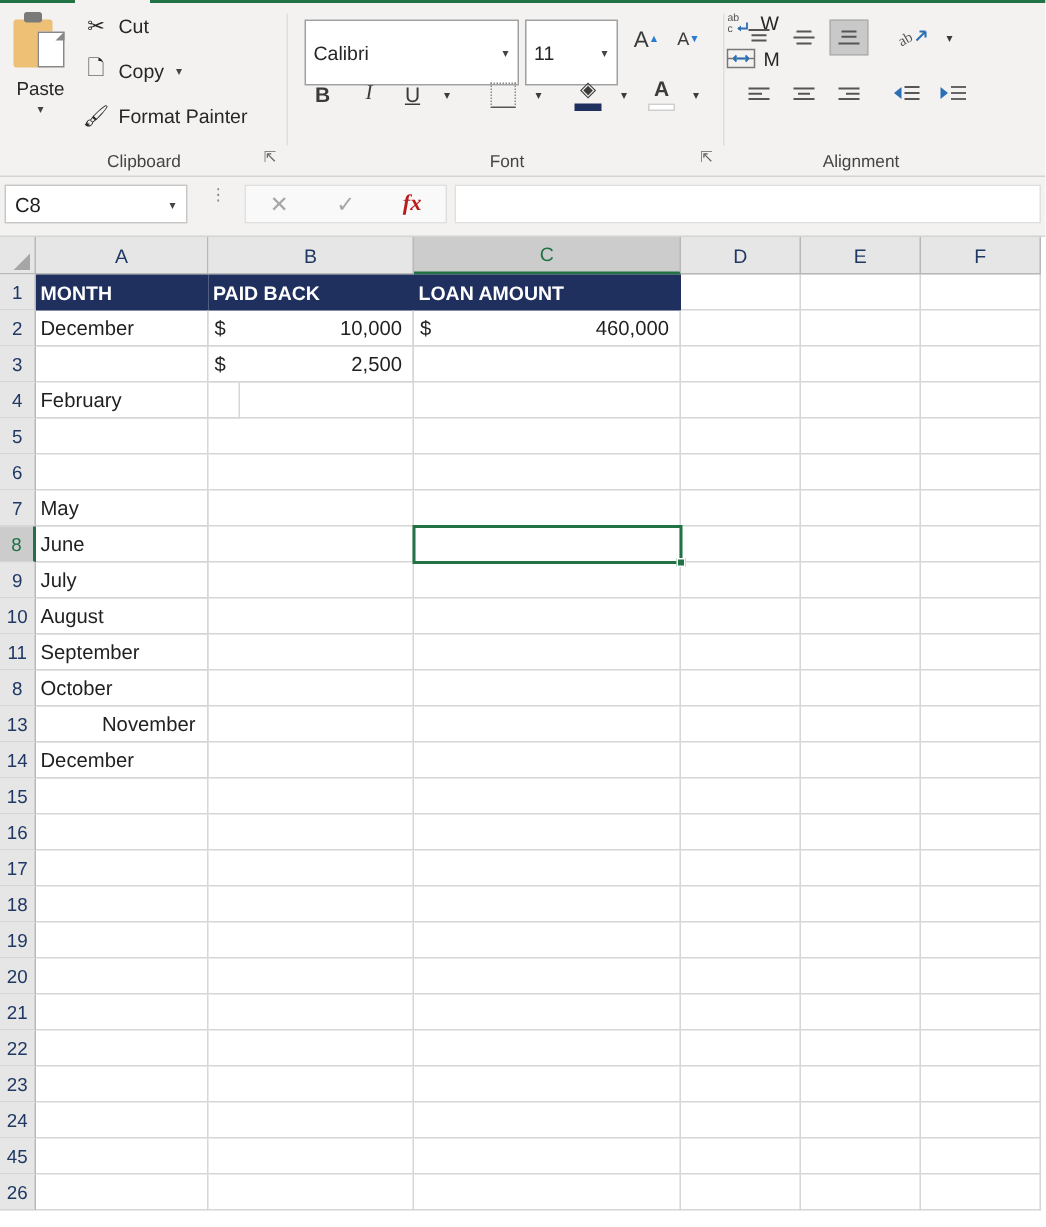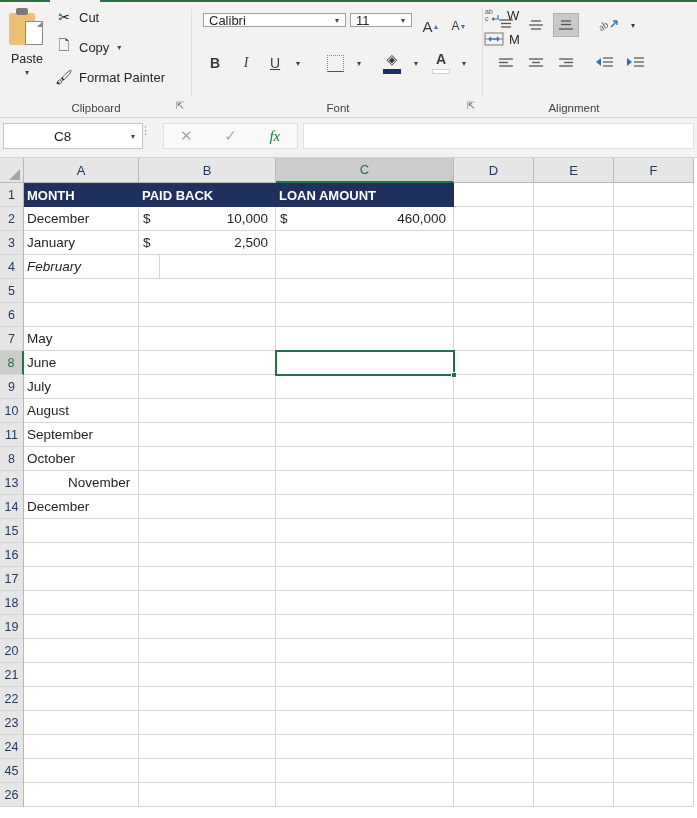--- a/index.html
+++ b/index.html
@@ -75,21 +75,21 @@
   .clip-cmd .cicon { width: 24px; text-align: center; font-size: 14px; }
   .clip-cmd .clabel { padding-left: 3px; }
   .clip-cmd .cchev { font-size: 8px; color: #444; padding-left: 8px; }
   #cmd-cut { top: 2px; }
   #cmd-copy { top: 32px; }
   #cmd-formatpainter { top: 62px; }
 
   
   #grp-font { left: 193px; width: 290px; }
   #font-name-box, #font-size-box {
-    position: absolute; top: 10px; height: 14px;
+    position: absolute; top: 10px; height: 44px;
     background: #ffffff; border: 1px solid #a0a0a0;
     display: flex; align-items: center; cursor: pointer;
   }
   #font-name-box { left: 10px; width: 143px; }
   #font-size-box { left: 157px; width: 62px; }
   .combo-text { flex: 1; padding-left: 5px; font-size: 13px; color: #262626; }
   .combo-chev { font-size: 8px; color: #444; padding-right: 6px; }
 
   .ribbon-btn {
     position: absolute; display: flex; align-items: center; justify-content: center;
@@ -142,37 +142,37 @@
   #btn-wraptext { left: 176px; top: 10px; height: 24px; display: flex; align-items: center; cursor: pointer; }
   #btn-merge { left: 176px; top: 48px; height: 24px; display: flex; align-items: center; cursor: pointer; }
   .wm-label { font-size: 13px; color: #262626; padding-left: 5px; white-space: nowrap; }
 
   
   #formula-bar-row {
     position: relative; height: 40px; background: #f3f2f1;
     border-bottom: 1px solid #d4d4d4;
   }
   #name-box {
-    position: absolute; left: 3px; top: 5px; width: 140px; height: 26px;
+    position: absolute; left: 3px; top: 5px; width: 122px; height: 26px;
     background: #ffffff; border: 1px solid #c8c6c4;
-    display: flex; align-items: center; cursor: pointer; padding-left: 44px;
+    display: flex; align-items: center; cursor: pointer;
   }
   #name-box-value { flex: 1; padding-left: 6px; font-size: 13.5px; color: #1f1f1f; }
   #name-box-chev { font-size: 8px; color: #444; padding-right: 7px; }
   #fx-dots {
     position: absolute; left: 140px; top: 10px; width: 8px; height: 18px;
     font-size: 11px; color: #888; text-align: center; line-height: 5px; cursor: pointer;
   }
   #formula-btns {
     position: absolute; left: 163px; top: 5px; width: 135px; height: 26px;
     background: #f9f9f9; border: 1px solid #e1dfdd; display: flex;
   }
   .fb-btn { flex: 1; display: flex; align-items: center; justify-content: center;
             font-size: 15px; color: #a6a6a6; cursor: pointer; }
-  #fb-fx { font-style: italic; font-family: "Liberation Serif", serif; font-weight: normal; color: #15803d; }
+  #fb-fx { font-style: italic; font-family: "Liberation Serif", serif; font-weight: bold; color: #b91c1c; }
   #formula-input {
     position: absolute; left: 303px; top: 5px; width: 391px; height: 26px;
     background: #ffffff; border: 1px solid #e1dfdd; cursor: text;
     font-size: 13px; color: #1f1f1f; padding-left: 5px; line-height: 24px;
   }
 
   
   #grid-wrap { position: relative; width: 697px; height: 659px; background: #ffffff; }
 
   #colhdr-row { position: absolute; left: 0; top: 0; width: 697px; height: 25px; }
@@ -647,28 +647,27 @@
           <span class="acct-sym">$</span>
           <span class="acct-num">10,000</span>
         </div>
       </div>
       <div class="cell acct" style="left: 252px; width: 178px; top: 24px;">
         <div class="acct-inner">
           <span class="acct-sym">$</span>
           <span class="acct-num">460,000</span>
         </div>
       </div>
-      <div class="cell" style="left: 0px; width: 115px; top: 48px;">January</div>
       <div class="cell acct" style="left: 115px; width: 137px; top: 48px;">
         <div class="acct-inner">
           <span class="acct-sym">$</span>
           <span class="acct-num">2,500</span>
         </div>
       </div>
-      <div class="cell" style="left: 0px; width: 136px; top: 72px; font-style: italic;">February</div>
+      <div class="cell" style="left: 0px; width: 136px; top: 72px;">February</div>
       <div class="cell" style="left: 0px; width: 115px; top: 144px;">May</div>
       <div class="cell" style="left: 0px; width: 115px; top: 168px;">June</div>
       <div class="cell" style="left: 0px; width: 115px; top: 192px;">July</div>
       <div class="cell" style="left: 0px; width: 115px; top: 216px;">August</div>
       <div class="cell" style="left: 0px; width: 115px; top: 240px;">September</div>
       <div class="cell" style="left: 0px; width: 115px; top: 264px;">October</div>
       <div class="cell" style="left: 0px; width: 115px; top: 288px; padding-left: 44px;">November</div>
       <div class="cell" style="left: 0px; width: 115px; top: 312px;">December</div>
       <div id="selection-box" style="left: 251px; top: 167px; width: 180px; height: 26px; border-color: rgb(33, 115, 70);"></div>
       <div id="fill-handle" style="left: 427px; top: 189px; background: rgb(33, 115, 70);"></div>

